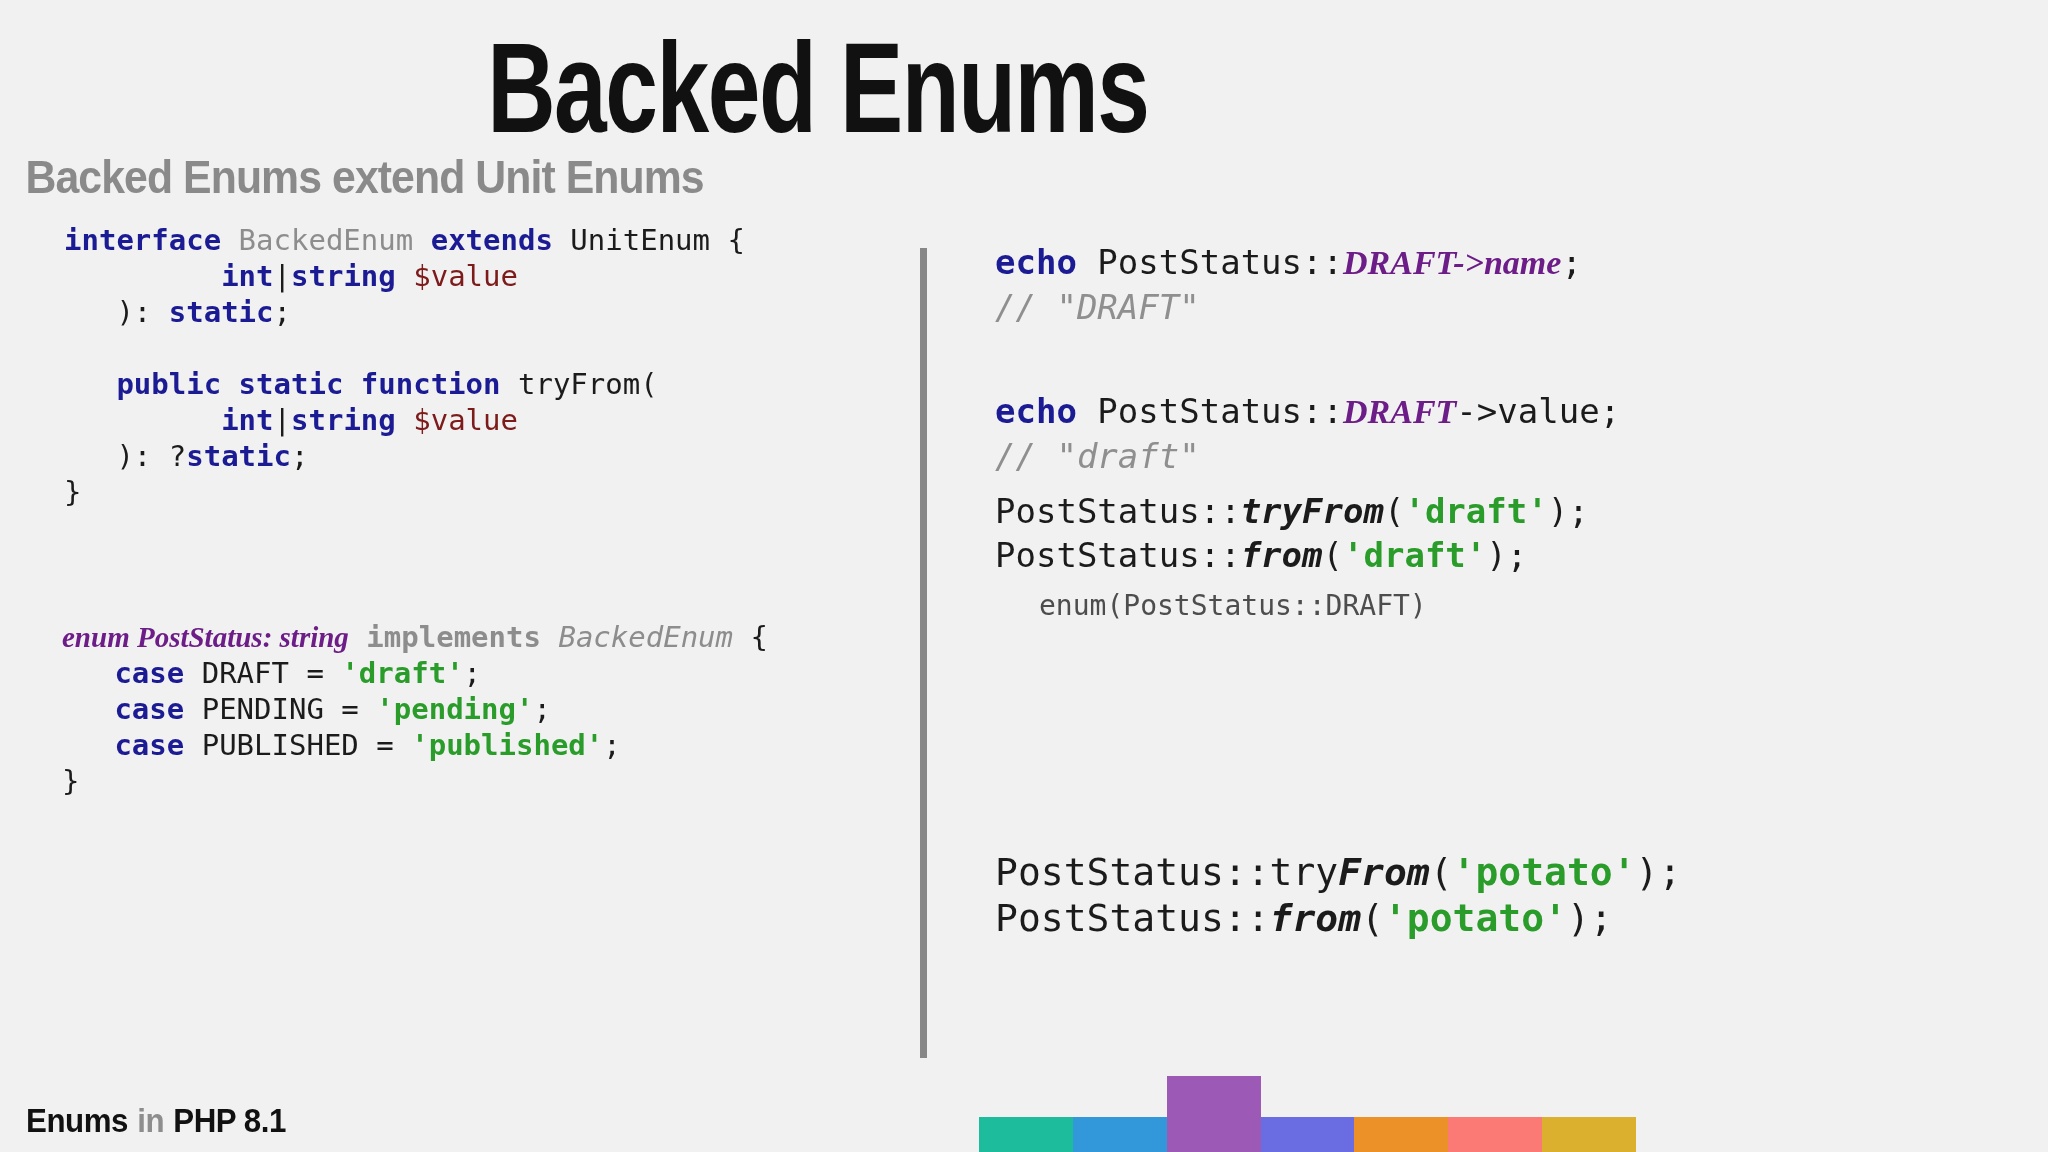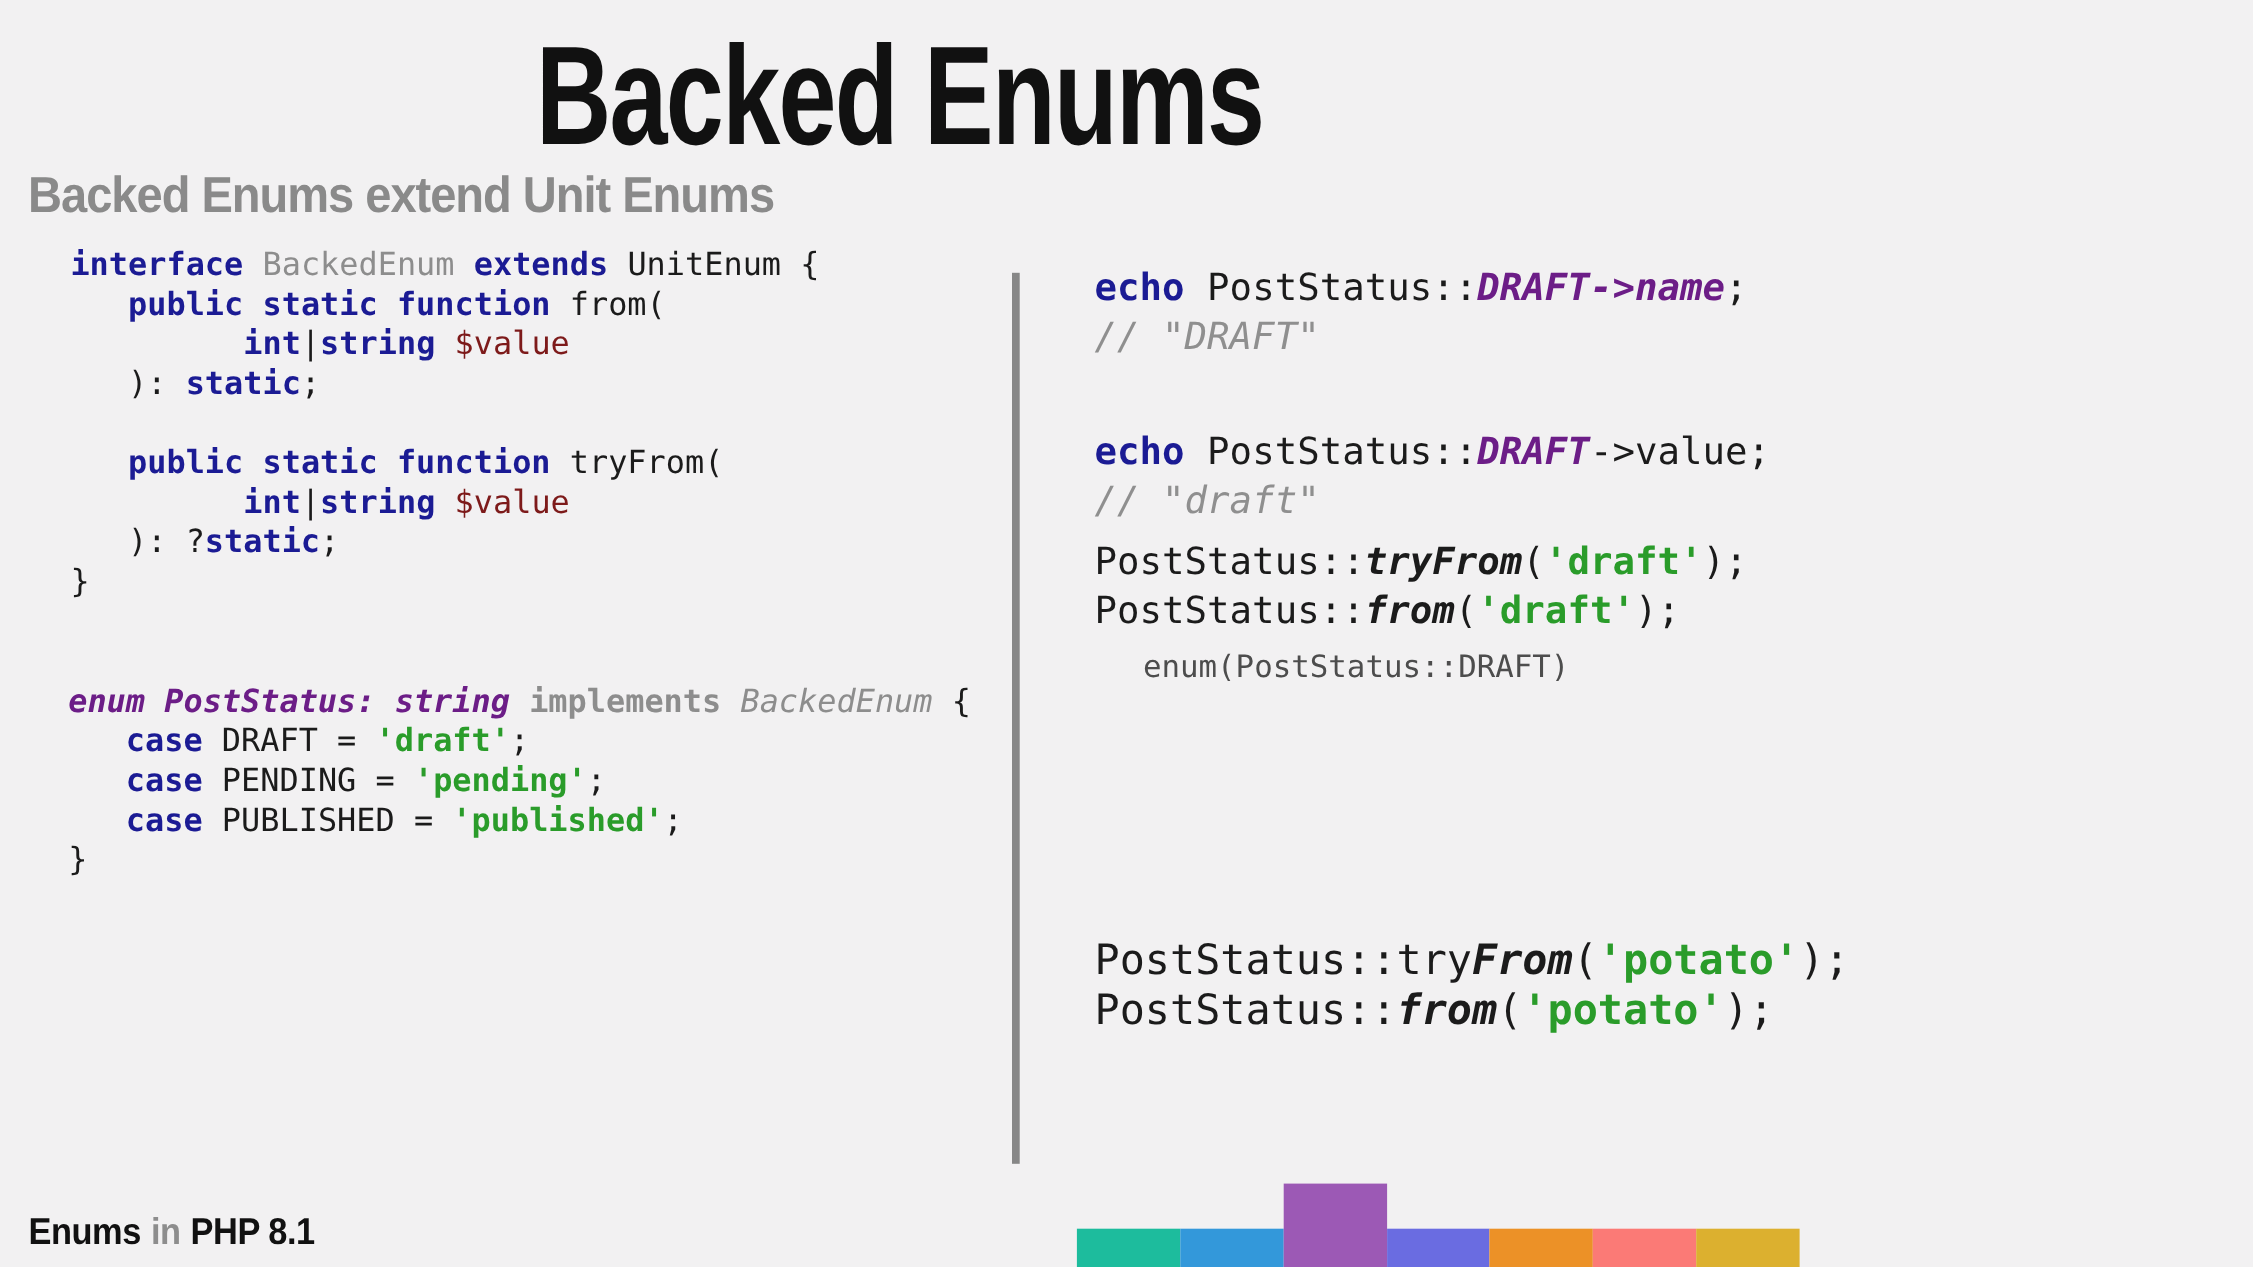--- a/index.html
+++ b/index.html
@@ -46,21 +46,21 @@
   .r-d{left:995px;top:849px;font-size:38px;line-height:46px;}
 
   
   .tk-kw{color:var(--c-kw,#1b1b94);font-weight:700;}
   .tk-pl{color:var(--c-plain,#1b1b1b);}
   .tk-gray{color:var(--c-gray,#8d8d8d);}
   .tk-grayb{color:var(--c-gray,#8d8d8d);font-weight:700;}
   .tk-grayi{color:var(--c-gray,#8d8d8d);font-style:italic;}
   .tk-var{color:var(--c-var_red,#7d1a1a);}
   .tk-str{color:var(--c-string_green,#2a9c2a);font-weight:700;}
-  .tk-enumkw{color:var(--c-enum_purple,#6c1d87);font-weight:700;font-style:italic;}
+  .tk-enumkw{color:var(--c-enum_purple,#6c1d87);font-weight:700;font-style:italic;font-family:Liberation Serif, serif;}
   .tk-com{color:var(--c-comment,#8f8f8f);font-style:italic;}
   .tk-ital{color:var(--c-plain,#1b1b1b);font-style:italic;font-weight:bold;}
   .tk-res{color:var(--c-result,#4d4d4d);}
 
   
   .divider{position:absolute;left:920px;top:248px;width:7px;height:810px;background:var(--c-divider,#878787);}
 
   
   .footer{
     position:absolute;left:26px;top:1100px;
@@ -86,21 +86,20 @@
 
   <div class="title-wrap">
     <h1 class="title">Backed Enums</h1>
   </div>
   <div class="subtitle-wrap">
     <h2 class="subtitle">Backed Enums extend Unit Enums</h2>
   </div>
 
   <div class="code left-interface">
       <div class="cl"><span class="tk-kw">interface</span><span class="tk-pl"> </span><span class="tk-gray">BackedEnum</span><span class="tk-pl"> </span><span class="tk-kw">extends</span><span class="tk-pl"> UnitEnum {</span></div>
-      <div class="cl"><span class="tk-pl">   </span><span class="tk-kw">public static function</span><span class="tk-pl"> from(</span></div>
       <div class="cl"><span class="tk-pl">         </span><span class="tk-kw">int</span><span class="tk-pl">|</span><span class="tk-kw">string</span><span class="tk-pl"> </span><span class="tk-var">$value</span></div>
       <div class="cl"><span class="tk-pl">   ): </span><span class="tk-kw">static</span><span class="tk-pl">;</span></div>
       <div class="cl">&nbsp;</div>
       <div class="cl"><span class="tk-pl">   </span><span class="tk-kw">public static function</span><span class="tk-pl"> tryFrom(</span></div>
       <div class="cl"><span class="tk-pl">         </span><span class="tk-kw">int</span><span class="tk-pl">|</span><span class="tk-kw">string</span><span class="tk-pl"> </span><span class="tk-var">$value</span></div>
       <div class="cl"><span class="tk-pl">   ): ?</span><span class="tk-kw">static</span><span class="tk-pl">;</span></div>
       <div class="cl"><span class="tk-pl">}</span></div>
     </div>
   <div class="code left-enum">
       <div class="cl"><span class="tk-enumkw">enum PostStatus: string</span><span class="tk-pl"> </span><span class="tk-grayb">implements</span><span class="tk-pl"> </span><span class="tk-grayi">BackedEnum</span><span class="tk-pl"> {</span></div>

